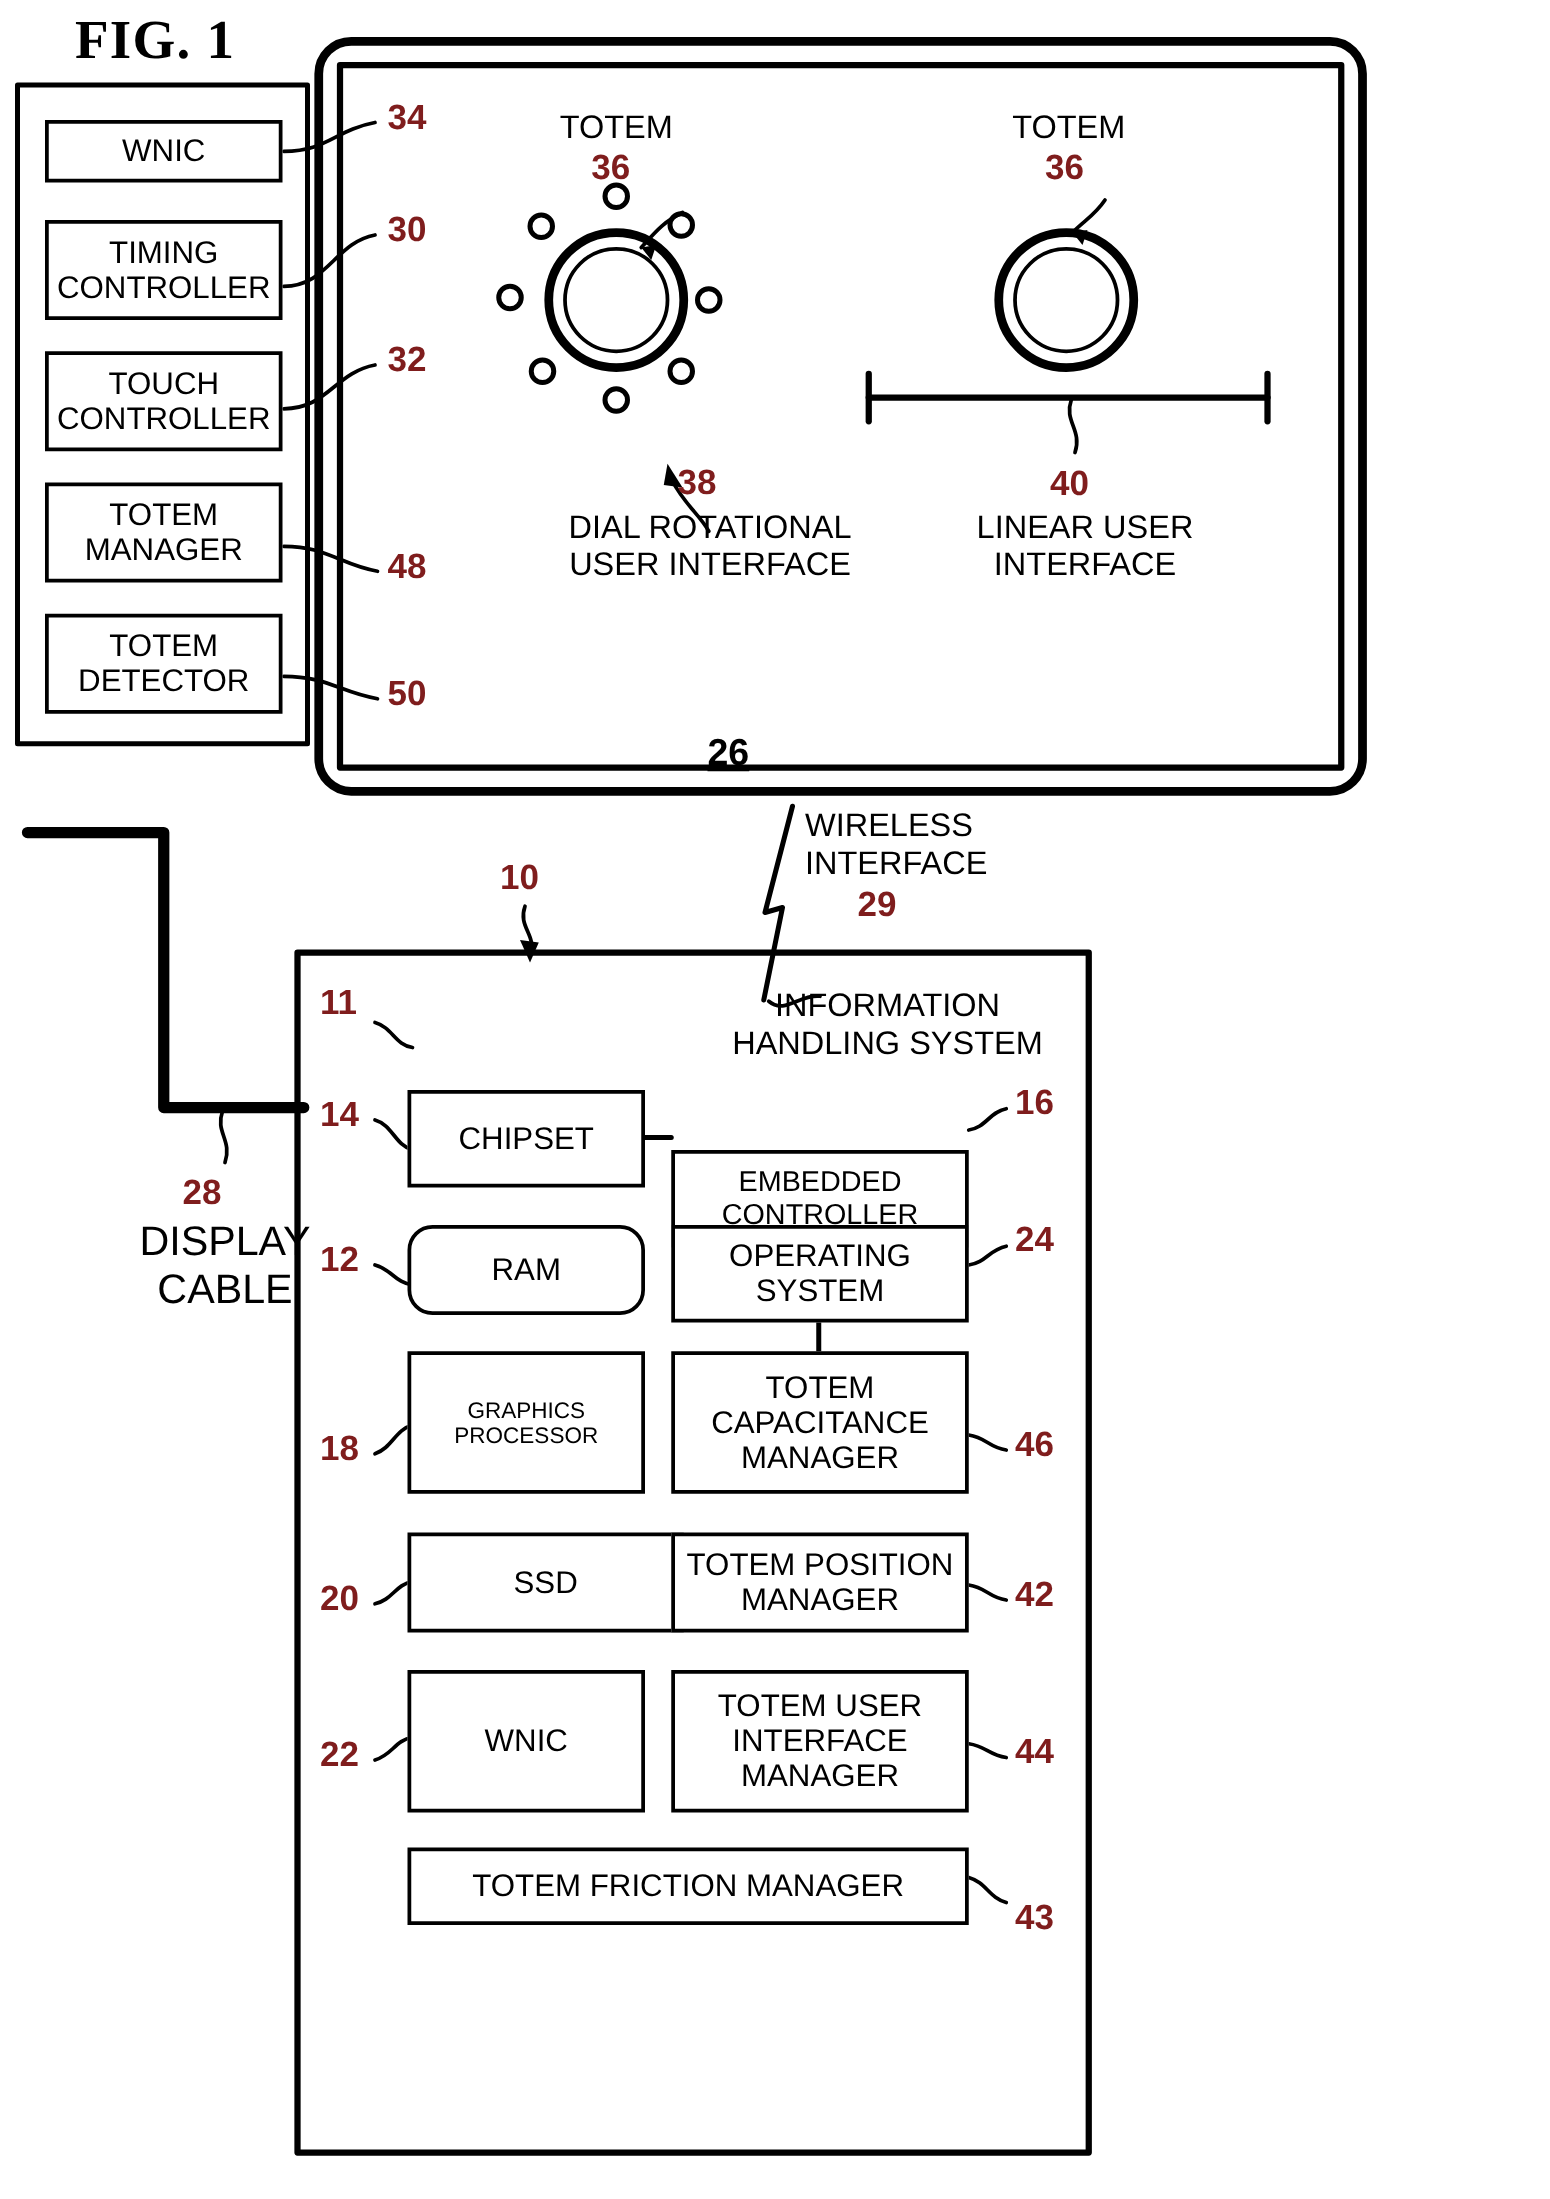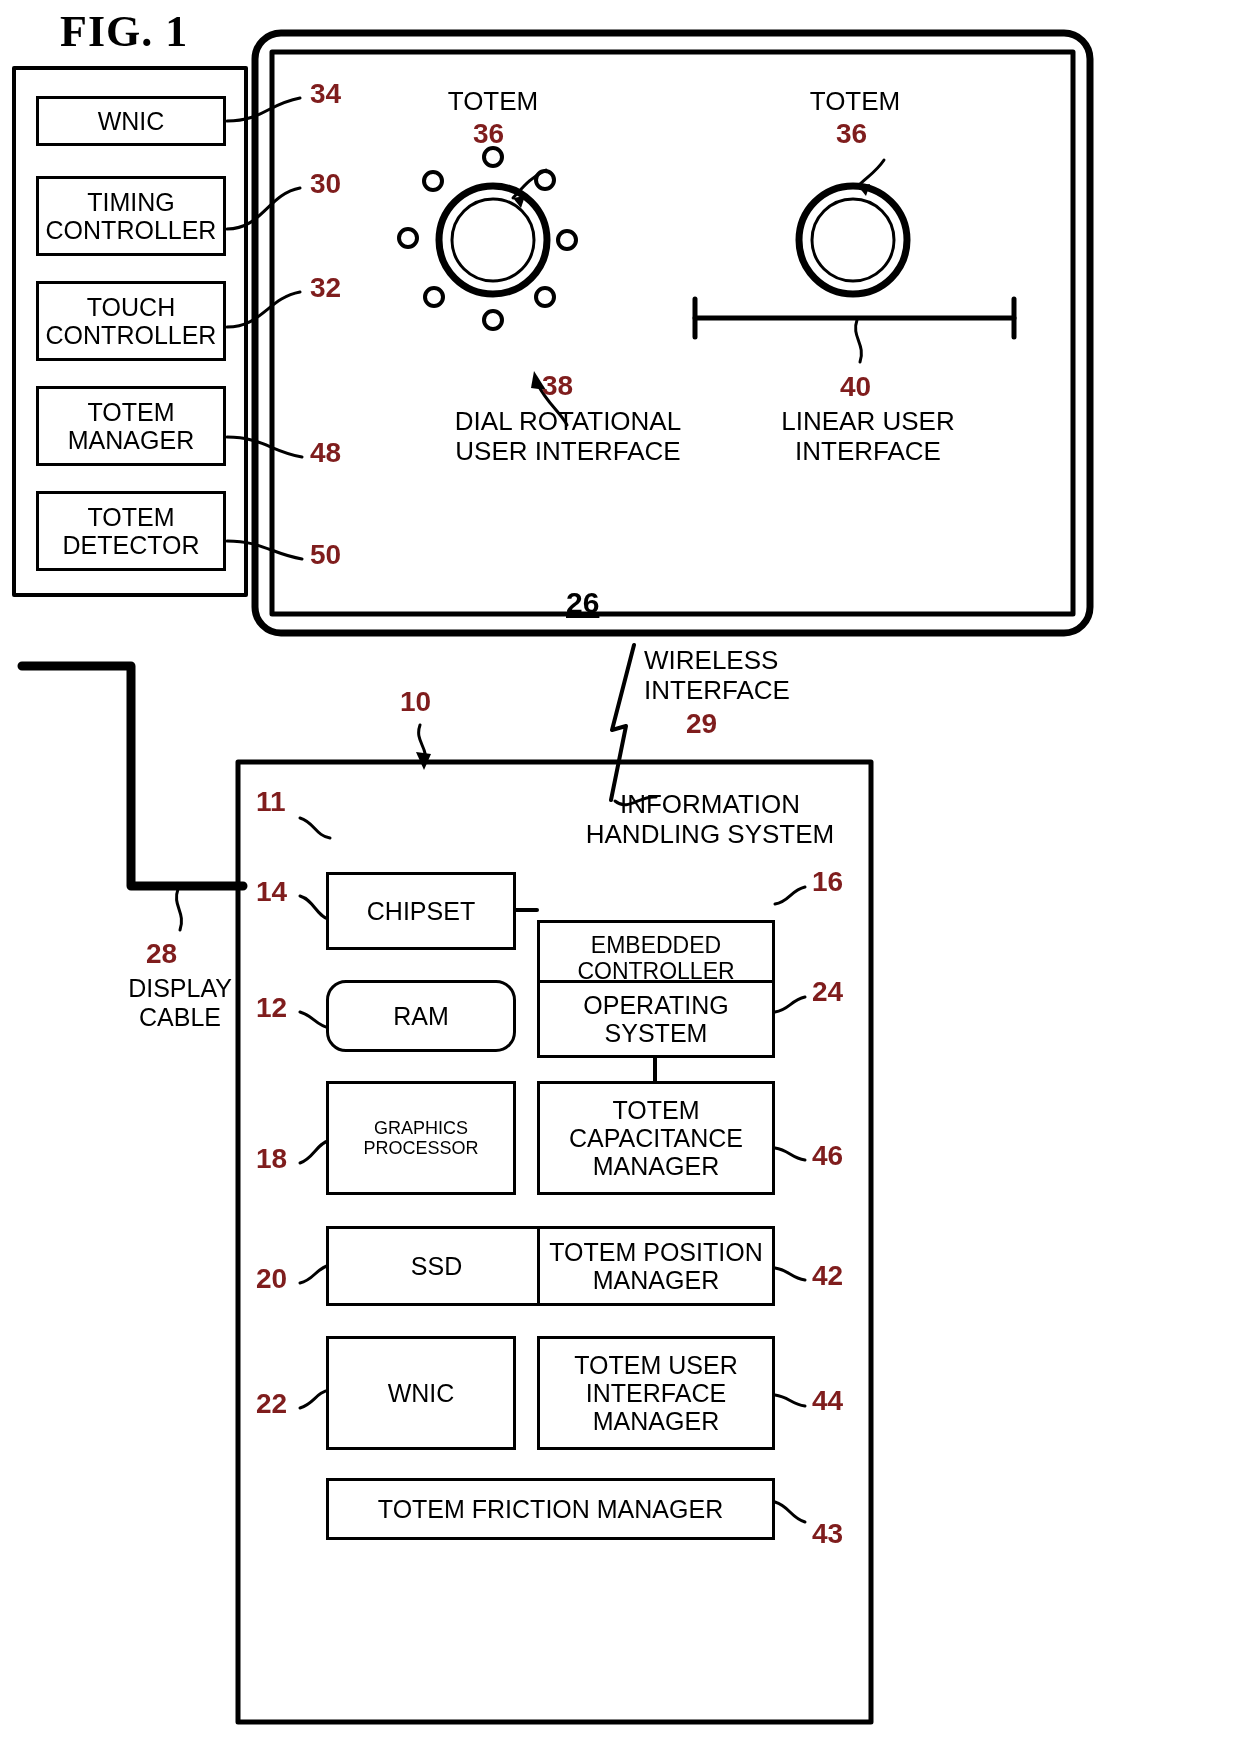--- a/index.html
+++ b/index.html
@@ -49,21 +49,21 @@
     position: absolute;
     font-family: Liberation Sans, sans-serif;
     font-size: 28px;
     font-weight: 700;
     color: #7f1d1d;
     white-space: nowrap;
   }
   .cap {
     position: absolute;
     font-family: "Liberation Sans", sans-serif;
-    font-size: 25px;
+    font-size: 33px;
     color: #000;
     text-align: center;
     line-height: 1.16;
     white-space: pre-line;
   }
   .cap.lg { font-size: 26px; }
   .under { text-decoration: underline; font-weight: 700; font-size: 30px; }
   .tsd {
     position: absolute;
     font-size: 27px;

